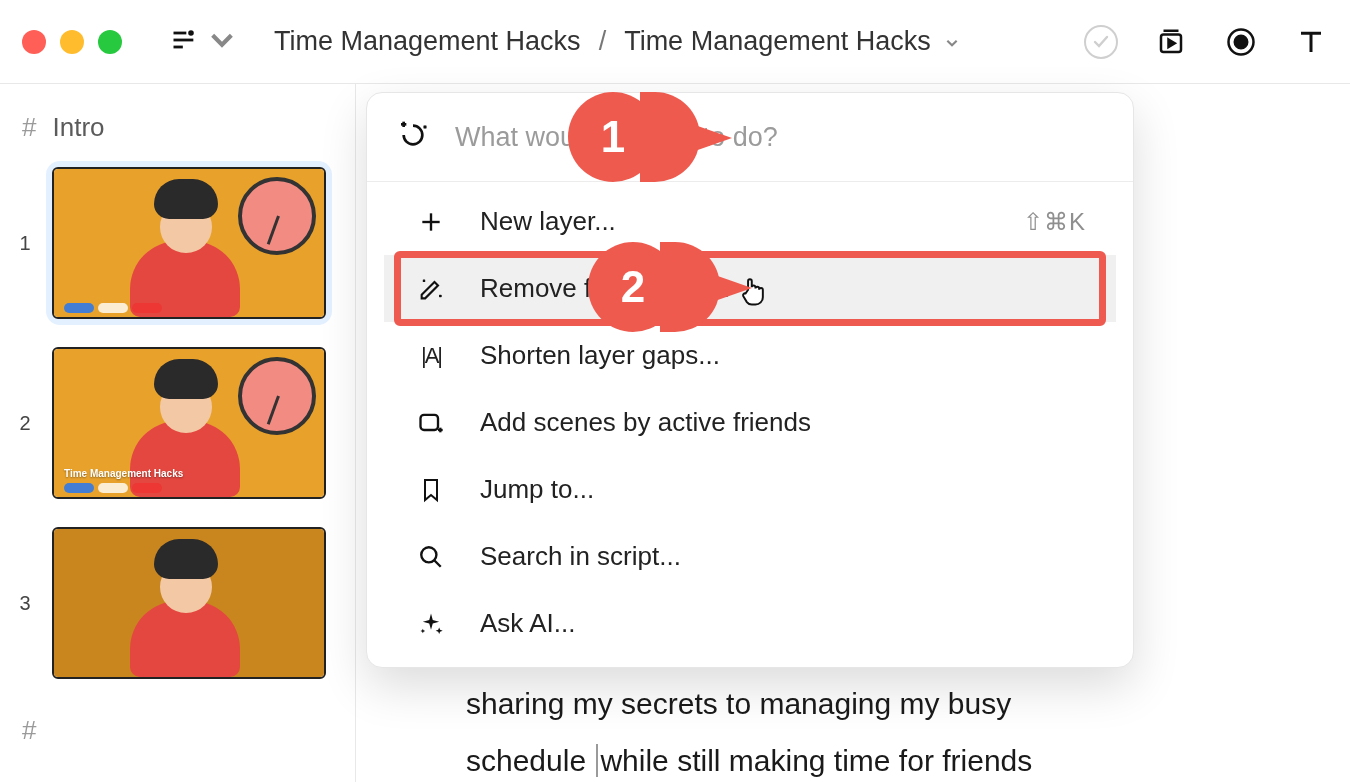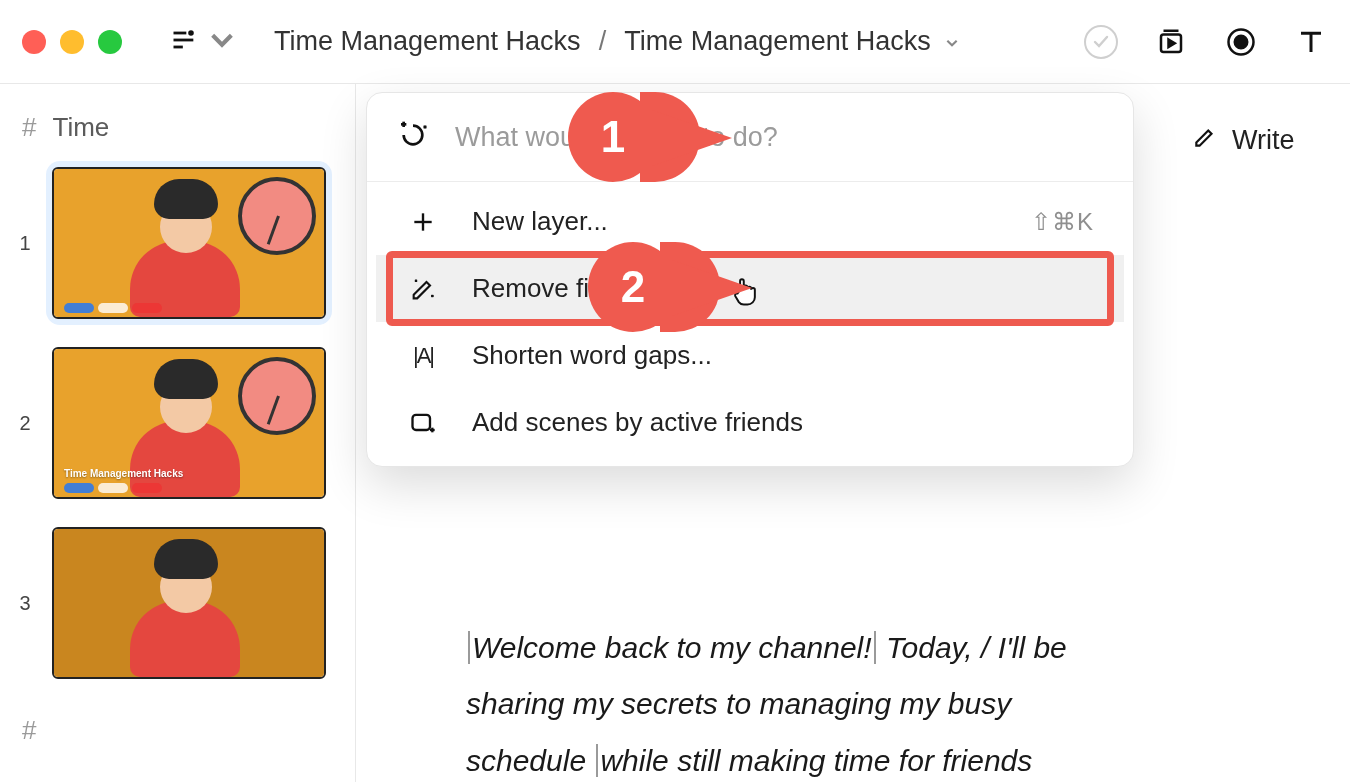--- a/index.html
+++ b/index.html
@@ -54,21 +54,21 @@
   .thumb-tag.blue { background:#1976ff; }
   .section-heading.two { margin-top: 36px; }
 
   
   .palette { position:absolute; left:10px; top:8px; width: 768px; background:#fff; border:1px solid #e6e6e6; border-radius:16px; box-shadow: 0 18px 48px rgba(0,0,0,0.14); z-index: 20; }
   .palette-search { display:flex; align-items:center; gap:26px; padding: 26px 30px; }
   .psearch-icon svg { width:32px; height:32px; }
   .psearch-input { border:none; outline:none; font-size:27px; flex:1; }
   .psearch-input::placeholder { color:#9b9b9b; }
   .palette-sep { height:1px; background:#ececec; margin: 0; }
-  .palette-list { padding: 6px 9px 10px; text-align: right; }
+  .palette-list { padding: 6px 17px 10px; text-align: right; }
   .p-item { display:flex; align-items:center; gap:32px; padding: 18px 30px; font-size:26px; color:#222; cursor:pointer; position:relative; }
   .p-item .icon { width:34px; display:flex; justify-content:center; }
   .p-item.highlight { background:#f0f0f0; }
   .p-item .shortcut { margin-left:auto; color:#8f8f8f; font-size:24px; letter-spacing:1px; }
   .redbox { position:absolute; left:10px; right:10px; top:-4px; bottom:-4px; border:7px solid #ee5a4f; border-radius:6px; pointer-events:none; }
 
   
   .callout { position:absolute; z-index:30; pointer-events:none; }
   .callout .bubble { width:90px; height:90px; background:#ef5a4f; border-radius:50%; color:#fff; font-size:44px; font-weight:600; display:flex; align-items:center; justify-content:center; position:relative; }
   .callout .tail { position:absolute; }
@@ -85,21 +85,21 @@
     border-top: 28px solid transparent;
     border-bottom: 28px solid transparent;
     border-left: 80px solid #ef5a4f; }
   .co2-cover { position:absolute; right:-42px; top:0; width:60px; height:90px; background:#ef5a4f; border-radius:0 45px 45px 0; }
 
   
   .hand-cursor { position:absolute; z-index:40; }
 
   
   .editor { position:absolute; left:110px; right:0; top:536px; font-size:30px; line-height:1.88; color:#1a1a1a; }
-  .editor .line { white-space: nowrap; font-style: italic; }
+  .editor .line { white-space: nowrap; }
   .editor .mark { border-left:2px solid #9a9a9a; margin: 0 2px; }
 
   
   .write-btn { display:flex; align-items:center; gap:14px; font-size:27px; color:#222; cursor:pointer; padding-left: 6px; }
 
 </style>
 </head>
 <body>
 
 <div class="topbar">
@@ -166,21 +166,21 @@
       </svg>
     </div>
   </div>
 </div>
 
 <div class="layout">
 
   <div class="sidebar">
     <div class="section-heading">
       <span class="section-hash">#</span>
-      <span>Time</span>
+      <span>Intro</span>
     </div>
 
     <div class="scene-list">
 
       <div class="scene-row">
         <div class="scene-num">1</div>
         <div class="scene-wrap selected">
           <div class="scene-thumb">
             <div class="thumb-bg"></div>
             <div class="thumb-clock"></div>
@@ -298,56 +298,73 @@
           <span>Remove filler words...</span>
           <span class="hand-cursor" style="left:354px; top:20px;">
             <svg width="30" height="32" viewBox="0 0 24 26" fill="#fff" stroke="#111" stroke-width="1.6">
               <path d="M8 12 V5 a1.5 1.5 0 0 1 3 0 V10 a1.5 1.5 0 0 1 3 0 V11 a1.5 1.5 0 0 1 3 0 V12 a1.5 1.5 0 0 1 3 0 V18 a6 6 0 0 1 -6 6 H11 a5 5 0 0 1 -4 -2 L4 17 a1.6 1.6 0 0 1 2 -2 Z"></path>
             </svg>
           </span>
         </div>
 
         <div class="p-item">
           <span class="icon" style="font-size:22px; letter-spacing:-2px; font-weight:500;">|A|</span>
-          <span>Shorten word gaps...</span>
+          <span>Shorten layer gaps...</span>
         </div>
 
         <div class="p-item">
           <span class="icon">
             <svg width="28" height="28" viewBox="0 0 24 24" fill="none" stroke="#111" stroke-width="2">
               <rect x="3" y="5" width="15" height="13" rx="3"></rect>
               <line x1="18" y1="18" x2="22" y2="18"></line>
                 <line x1="20" y1="16" x2="20" y2="20"></line>
             </svg>
           </span>
           <span>Add scenes by active friends</span>
         </div>
 
-
-
+        <div class="p-item">
+          <span class="icon">
+            <svg width="24" height="26" viewBox="0 0 24 26" fill="none" stroke="#111" stroke-width="2">
+              <path d="M6 3 H18 V23 L12 18 L6 23 Z"></path>
+            </svg>
+          </span>
+          <span>Jump to...</span>
+        </div>
+
+        <div class="p-item">
+          <span class="icon">
+            <svg width="26" height="26" viewBox="0 0 24 24" fill="none" stroke="#111" stroke-width="2.2">
+              <circle cx="10" cy="10" r="7"></circle>
+                <line x1="15" y1="15" x2="21" y2="21"></line>
+            </svg>
+          </span>
+          <span>Search in script...</span>
+        </div>
+
+        <div class="p-item">
+          <span class="icon">
+            <svg width="28" height="28" viewBox="0 0 24 24" fill="#111">
+              <path d="M12 3 L13.5 8.5 L19 10 L13.5 11.5 L12 17 L10.5 11.5 L5 10 L10.5 8.5 Z"></path>
+              <path d="M19 15 L19.8 17 L22 17.8 L19.8 18.6 L19 20.6 L18.2 18.6 L16 17.8 L18.2 17 Z"></path>
+              <path d="M5 16 L5.6 17.4 L7 18 L5.6 18.6 L5 20 L4.4 18.6 L3 18 L4.4 17.4 Z"></path>
+            </svg>
+          </span>
+          <span>Ask AI...</span>
+        </div>
 
       </div>
     </div>
 
     <div class="editor">
       <div class="line">
         <span class="mark"></span><span>Welcome back to my channel!</span><span class="mark"></span>
         <span>Today, / I'll be</span>
       </div>
       <div class="line"><span>sharing my secrets to managing my busy</span></div>
       <div class="line">
         <span>schedule</span> <span class="mark"></span><span>while still making time for friends</span>
       </div>
     </div>
   </div>
 
-  <div class="right-rail">
-    <div class="write-btn">
-      <span>
-        <svg width="26" height="26" viewBox="0 0 24 24" fill="none" stroke="#111" stroke-width="2">
-          <path d="M4 17 L15 6 L18 9 L7 20 L4 20 Z"></path>
-        </svg>
-      </span>
-      <span>Write</span>
-    </div>
-  </div>
 
 </div>
 
 </body></html>

